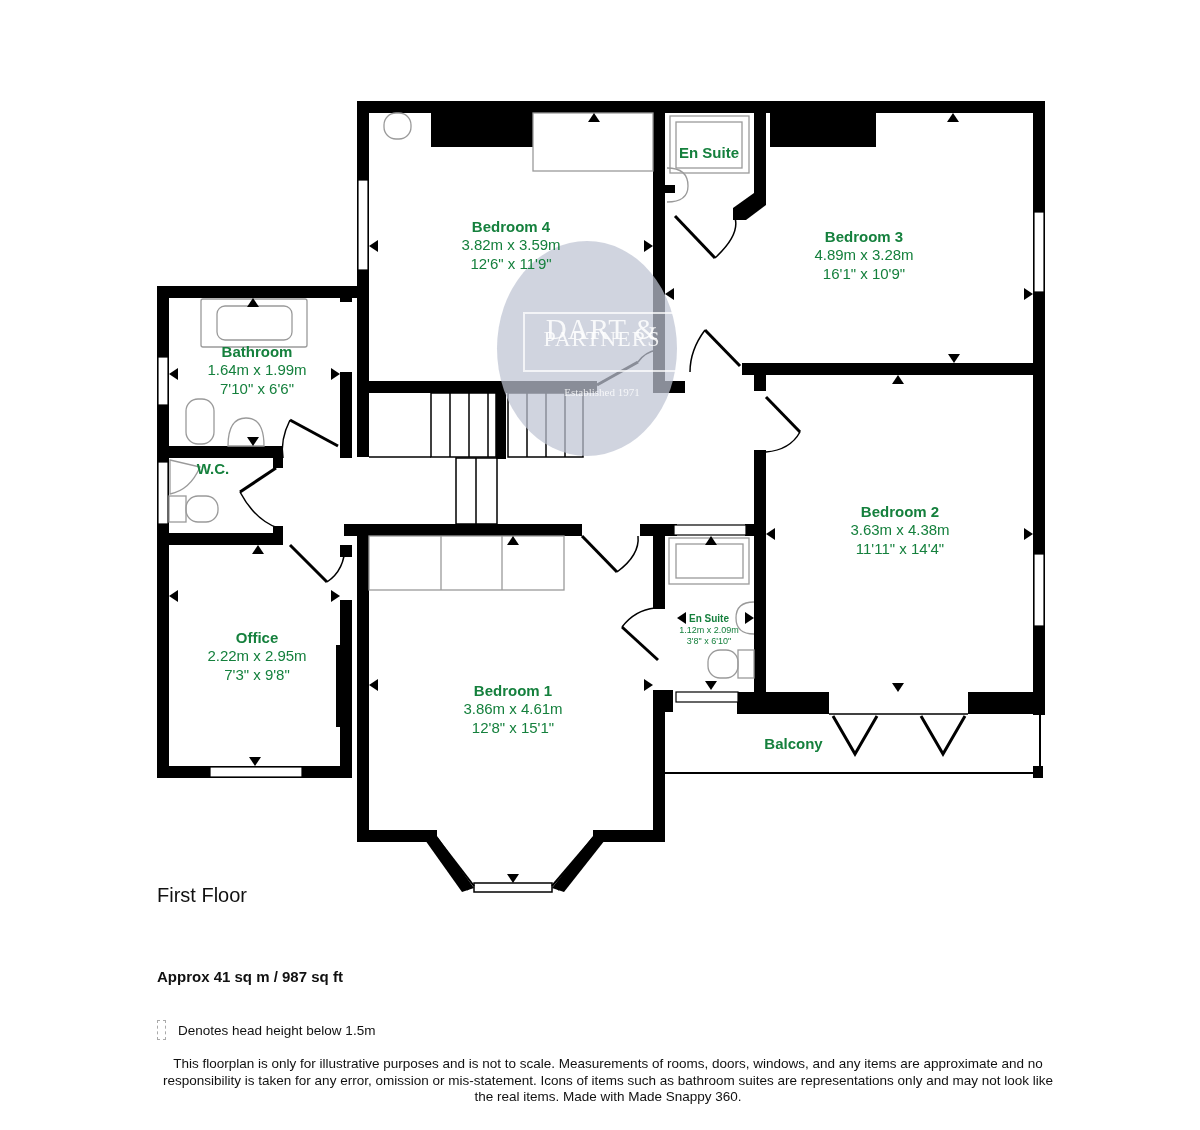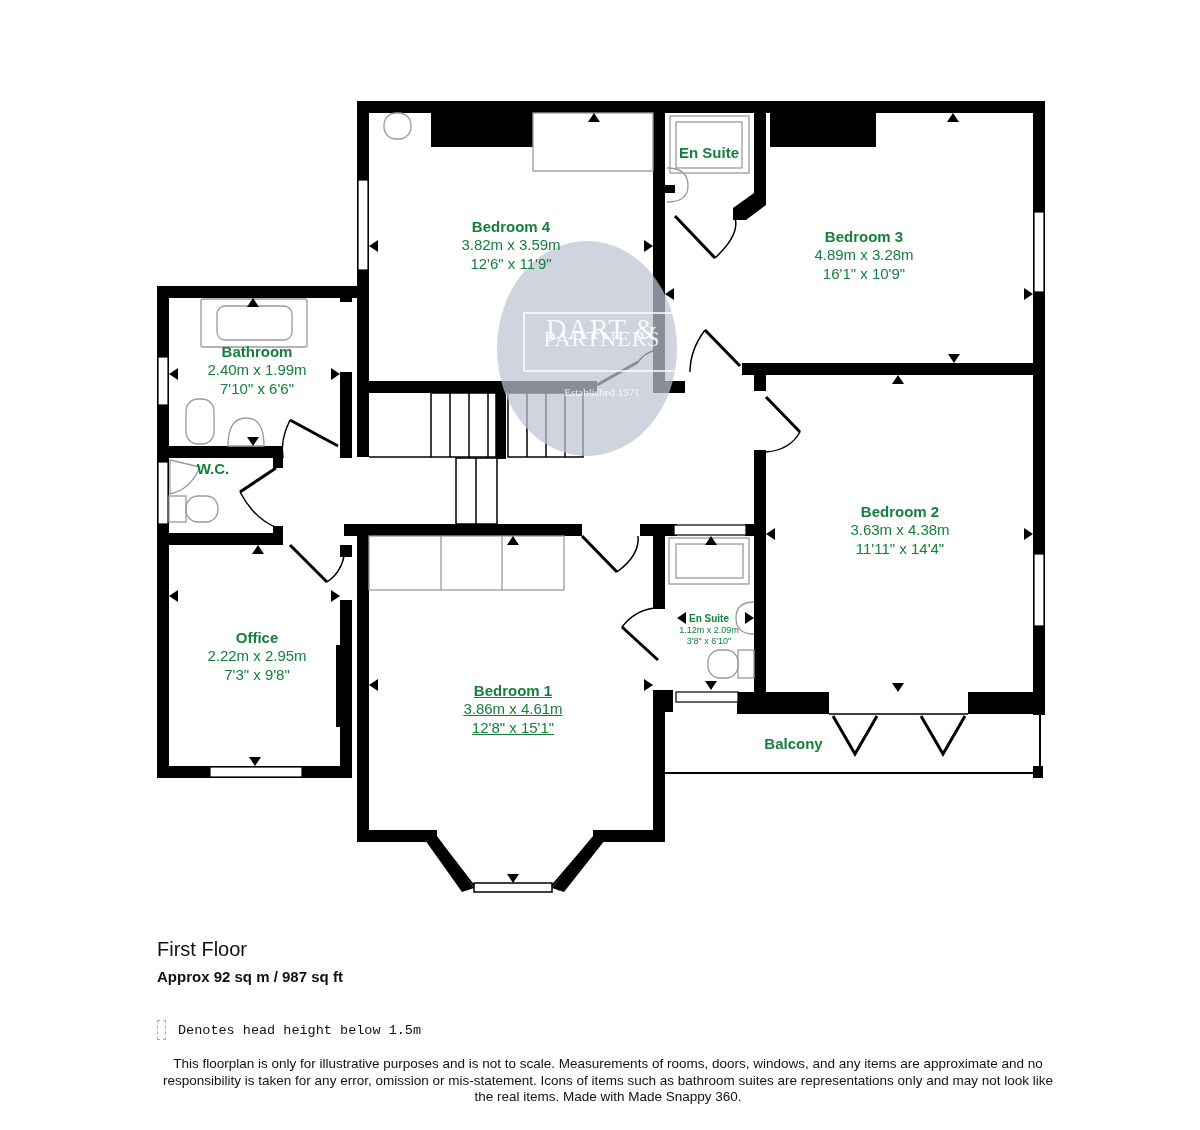--- a/index.html
+++ b/index.html
@@ -15,23 +15,23 @@
   .watermark { position:absolute; left:497px; top:241px; width:180px; height:215px;
                border-radius:50%; background:rgba(190,196,210,0.72); }
   .wm-box { position:absolute; left:523px; top:312px; width:158px; height:60px;
             border:2px solid rgba(255,255,255,0.75); box-sizing:border-box; }
   .wm-text { position:absolute; left:523px; width:158px; text-align:center;
              font-family:"Liberation Serif", serif; color:rgba(255,255,255,0.85);
              letter-spacing:1px; }
   .wm-l1 { top:313px; font-size:29px; }
   .wm-l2 { top:326px; font-size:22px; }
   .wm-est { top:386px; font-size:11px; color:rgba(255,255,255,0.8); letter-spacing:0; }
-  .floor-title { position:absolute; left:157px; top:938px; font-size:20px; }
+  .floor-title { position:absolute; left:157px; top:884px; font-size:20px; }
   .floor-area { position:absolute; left:157px; top:968px; font-size:15px; font-weight:bold; }
-  .legend { position:absolute; left:157px; top:1020px; font-size:13.5px; display:flex; align-items:center;font-family:Liberation Mono, monospace; }
+  .legend { position:absolute; left:157px; top:1020px; font-size:13.5px; display:flex; align-items:center; }
   .legend-swatch { width:9px; height:20px; border:1.5px dashed #aaa; box-sizing:border-box; margin-right:12px; }
   .disclaimer { position:absolute; left:150px; top:1056px; width:900px; text-align:center;
                 font-size:13.5px; line-height:16.5px; color:#111;margin-left:8px; }
 </style>
 </head>
 <body>
 
 <svg id="plan" viewBox="0 0 1200 1130" xmlns="http://www.w3.org/2000/svg">
   <g fill="#000">
 
@@ -238,21 +238,21 @@
 </div>
 
 <div class="room-label" style="left:864px; top:228px;">
   <span class="room-name">Bedroom 3</span>
   <span class="room-dim">4.89m x 3.28m</span>
   <span class="room-dim">16'1" x 10'9"</span>
 </div>
 
 <div class="room-label" style="left:257px; top:343px;">
   <span class="room-name">Bathroom</span>
-  <span class="room-dim">2.40m x 1.99m</span>
+  <span class="room-dim">1.64m x 1.99m</span>
   <span class="room-dim">7'10" x 6'6"</span>
 </div>
 
 <div class="room-label" style="left:213px; top:460px;">
   <span class="room-name">W.C.</span>
 </div>
 
 <div class="room-label" style="left:900px; top:503px;">
   <span class="room-name">Bedroom 2</span>
   <span class="room-dim">3.63m x 4.38m</span>
@@ -264,31 +264,31 @@
   <span class="room-dim">2.22m x 2.95m</span>
   <span class="room-dim">7'3" x 9'8"</span>
 </div>
 
 <div class="room-label small" style="left:709px; top:613px;">
   <span class="room-name">En Suite</span>
   <span class="room-dim">1.12m x 2.09m</span>
   <span class="room-dim">3'8" x 6'10"</span>
 </div>
 
-<div class="room-label" style="left:513px; top:682px;text-decoration:underline;">
+<div class="room-label" style="left:513px; top:682px;">
   <span class="room-name">Bedroom 1</span>
   <span class="room-dim">3.86m x 4.61m</span>
   <span class="room-dim">12'8" x 15'1"</span>
 </div>
 
 <div class="room-label" style="left:774px; top:735px;padding-left:39px;">
   <span class="room-name">Balcony</span>
 </div>
 
 <div class="floor-title">First Floor</div>
-<div class="floor-area">Approx 92 sq m / 987 sq ft</div>
+<div class="floor-area">Approx 41 sq m / 987 sq ft</div>
 
 <div class="legend">
   <div class="legend-swatch"></div>
   <span>Denotes head height below 1.5m</span>
 </div>
 
 <div class="disclaimer">This floorplan is only for illustrative purposes and is not to scale. Measurements of rooms, doors, windows, and any items are approximate and no responsibility is taken for any error, omission or mis-statement. Icons of items such as bathroom suites are representations only and may not look like the real items. Made with Made Snappy 360.</div>
 
 </body></html>

